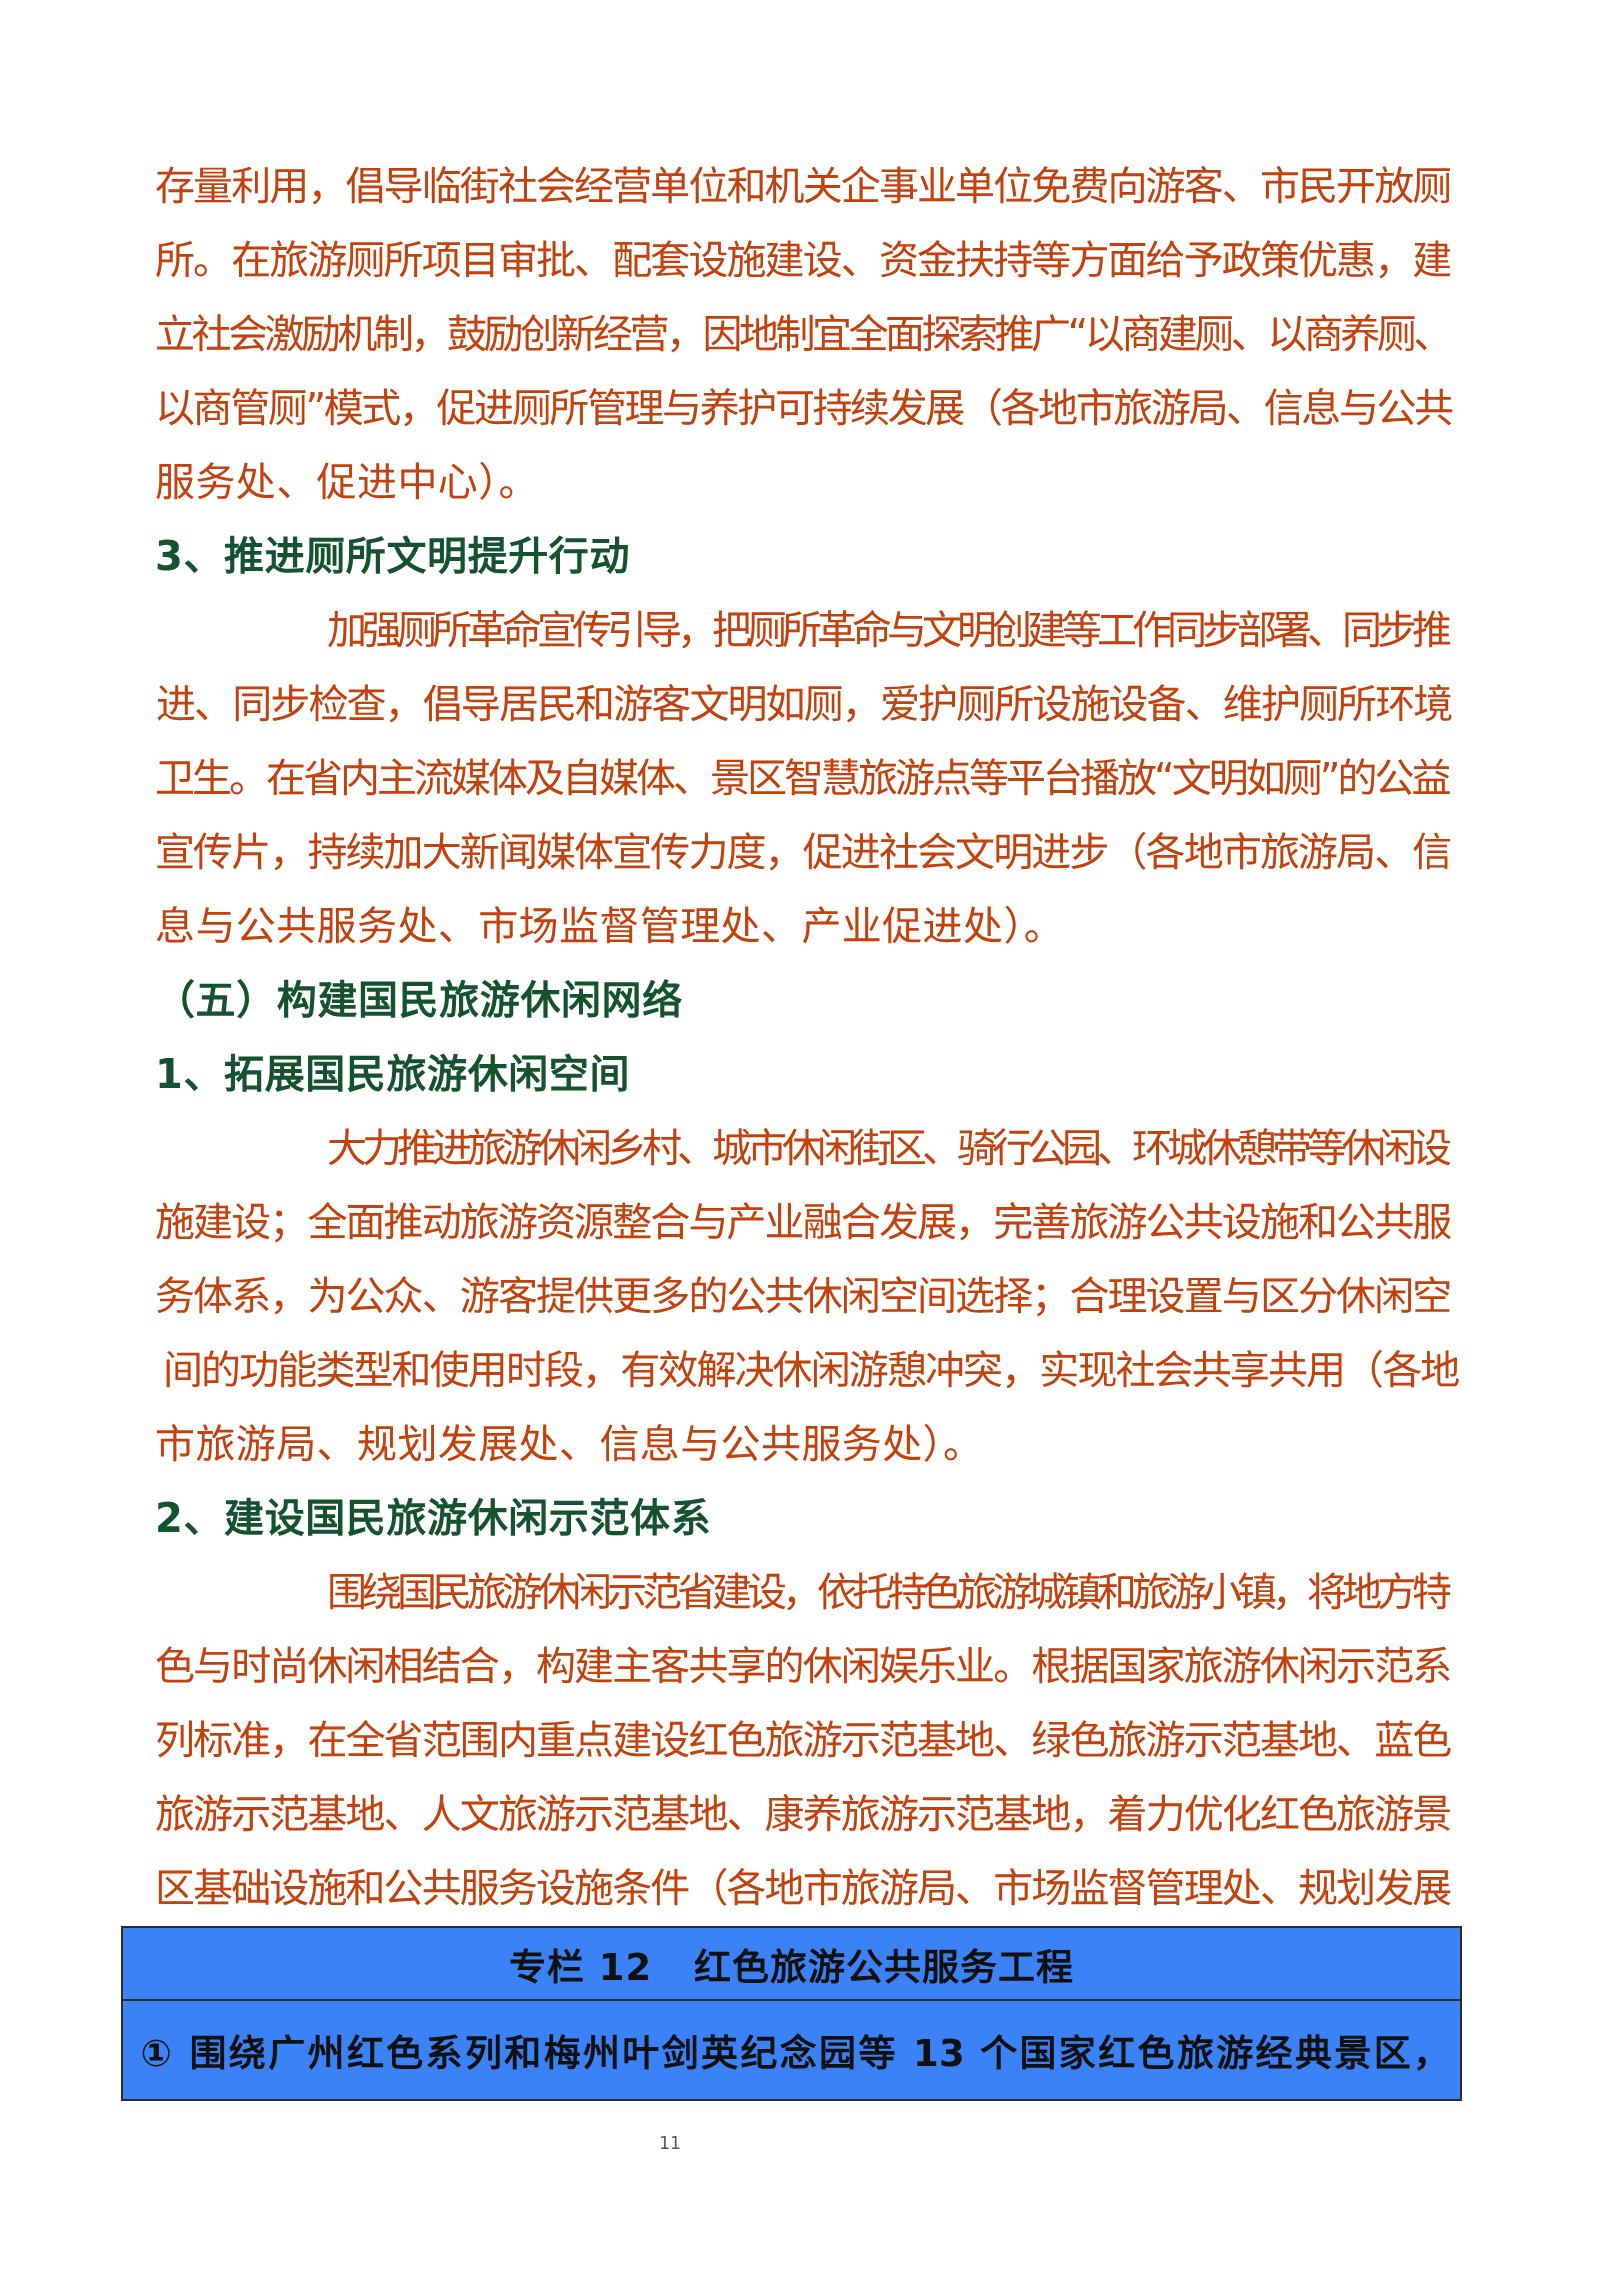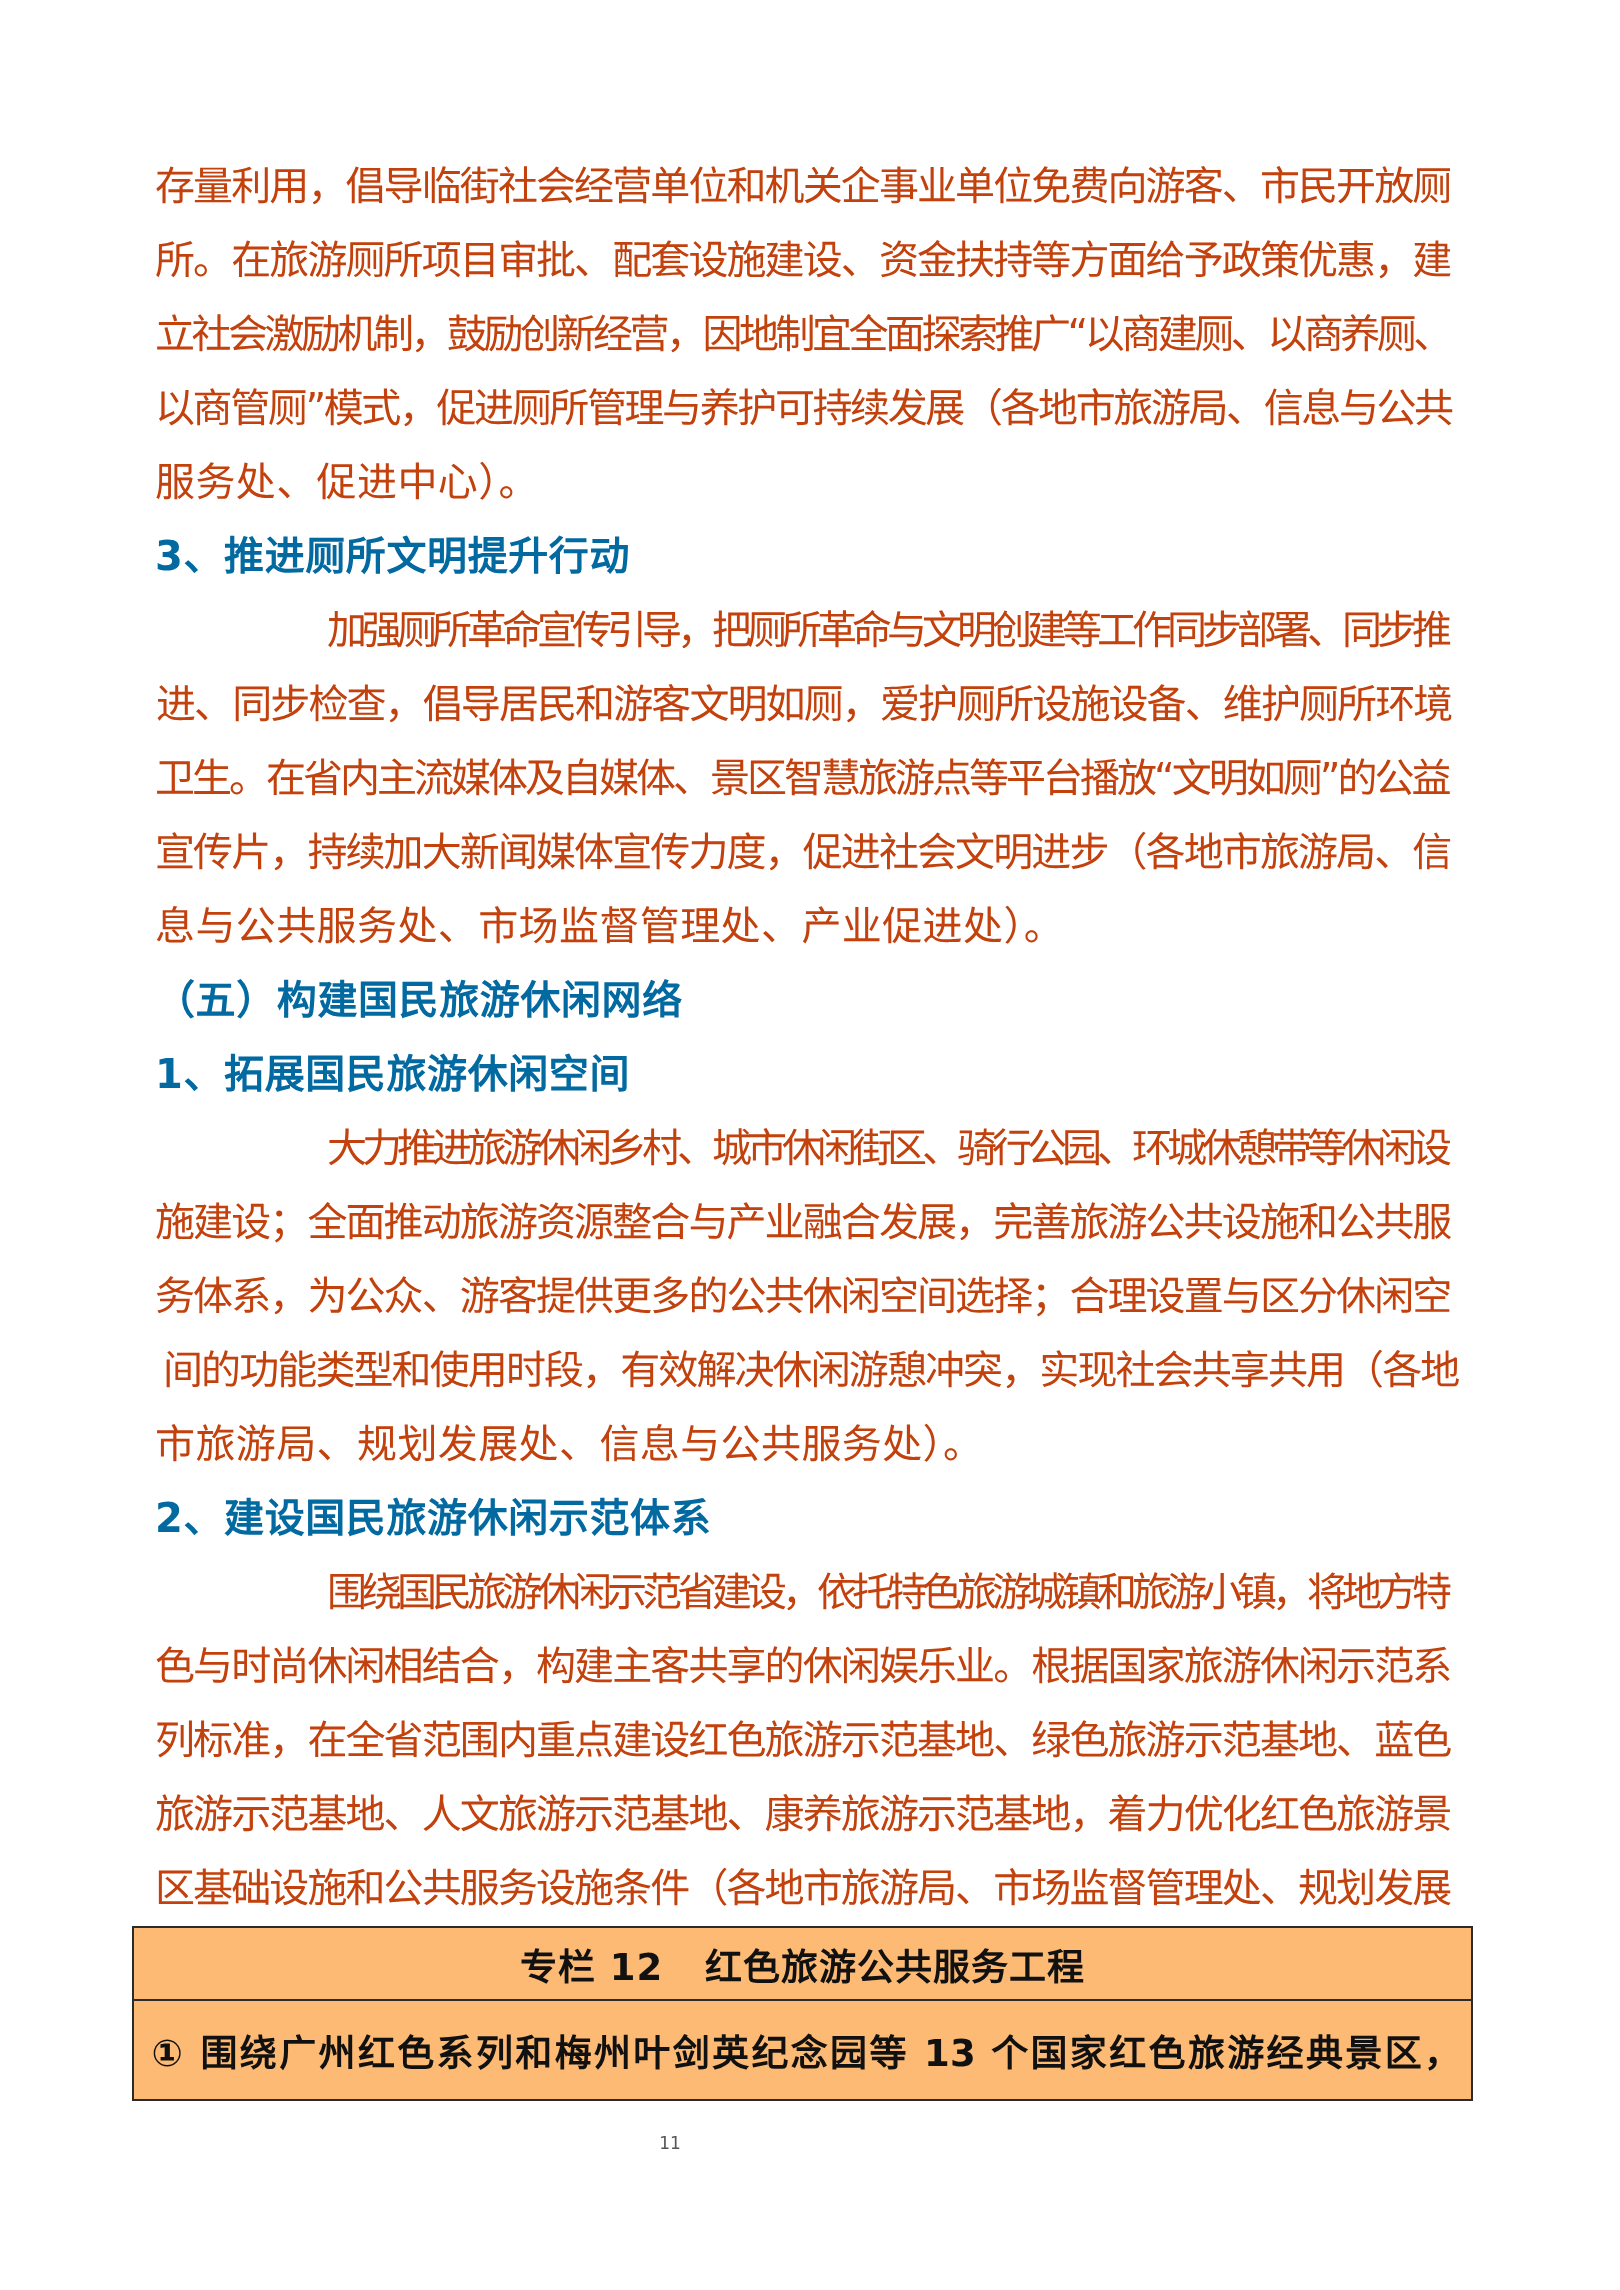--- a/index.html
+++ b/index.html
@@ -52,31 +52,31 @@
   .line.indent {
     text-indent: 86px;
   }
   .heading {
     display: block;
     font-size: 40px;
     line-height: 74px;
     font-weight: 700;
     letter-spacing: 0.6px;
     white-space: nowrap;
-    color: #0369a1;
+    color: #14532d;
   }
   
   .column-box {
     position: absolute;
-    left: 132px;
+    left: 121px;
     top: 1926px;
     width: 1341px;
     border: 2px solid #2b2b2b;
     box-sizing: border-box;
-    background: #fdba74;
+    background: #3b82f6;
   }
   .column-box .cb-header {
     height: 71px;
     border-bottom: 2px solid #2b2b2b;
     display: flex;
     align-items: center;
     justify-content: center;
   }
   .column-box .cb-header-text {
     font-size: 37px;

